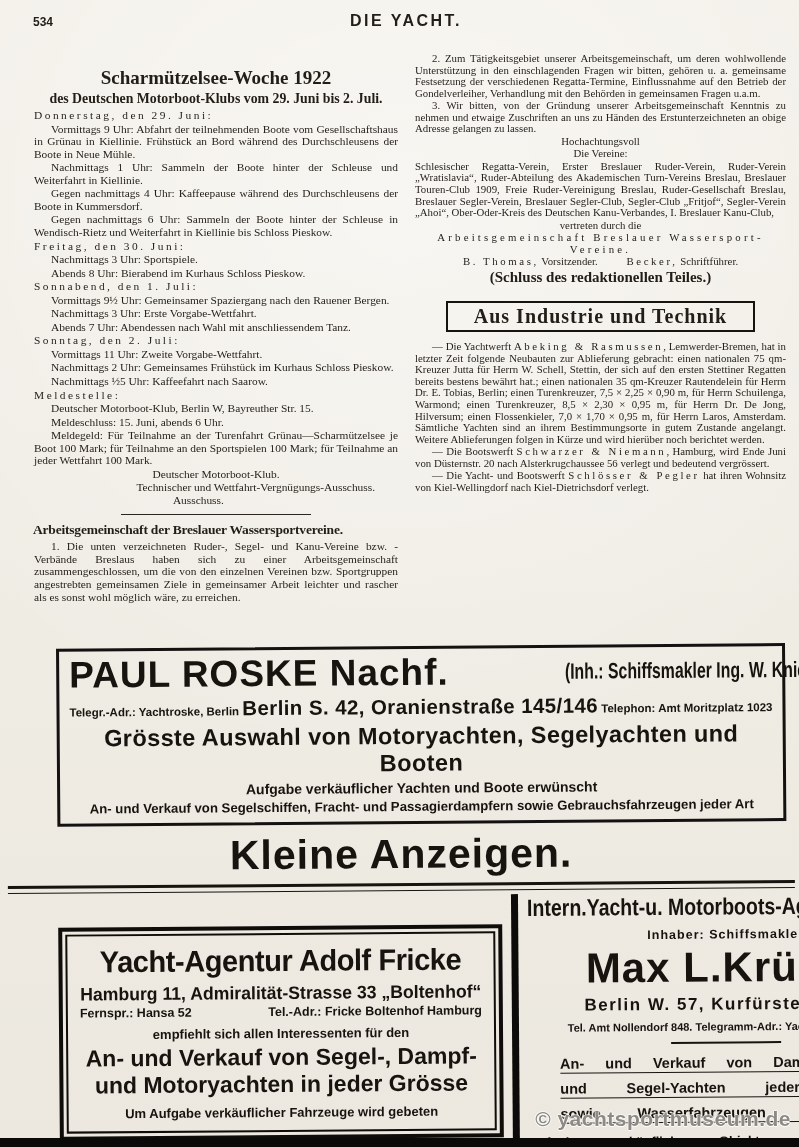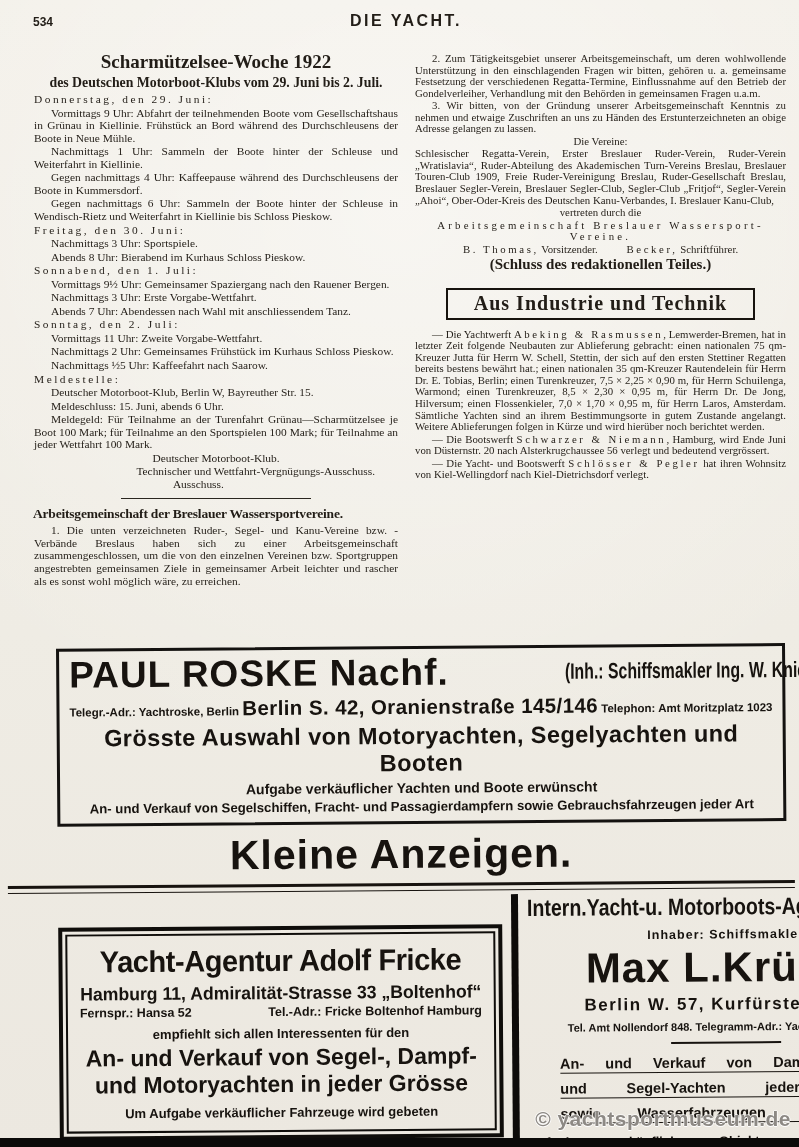--- a/index.html
+++ b/index.html
@@ -13,21 +13,21 @@
   .pagenum{font-family:"Liberation Sans",sans-serif;font-weight:bold;font-size:12px;}
   .masthead{position:absolute;left:0;right:0;top:0;text-align:center;font-family:"Liberation Sans",sans-serif;
     font-weight:bold;font-size:16px;letter-spacing:2.5px;}
   
   .columns{position:absolute;top:52px;left:33px;width:754px;display:flex;gap:15px;}
   .col{text-align:justify;}
   .col.left{flex:none;width:366px;font-size:11.4px;line-height:1.1;}
   .col.right{flex:1;font-size:10.8px;line-height:1.07;}
   .col p{margin:1px;}
   .ind{text-indent:17px;}
-  h1.atitle{font-size:19px;text-align:center;margin:0 0 2px;font-weight:bold;}
+  h1.atitle{font-size:19px;text-align:center;margin:16px 0 2px;font-weight:bold;}
   h2.asub{font-size:13.8px;text-align:center;margin:0 0 3px;font-weight:bold;white-space:nowrap;}
   .dayhead{letter-spacing:2.5px;}
   .center{text-align:center !important;text-indent:0;}
   .club{margin-top:2px;}
   .committees{display:flex;justify-content:flex-end;padding:0 24px 0 42px;margin-top:1px;}
   .c-left{text-align:center;}
   .divider{width:190px;border-top:1.6px solid #2a261f;margin:8px auto;}
   h3.agheading{font-size:13.5px;margin:0 0 2px;font-weight:bold;white-space:nowrap;letter-spacing:-0.2px;}
   .spaced{letter-spacing:3.2px;}
   .sp{letter-spacing:2.6px;}
@@ -129,20 +129,21 @@
 
       <div class="divider"></div>
 
       <h3 class="agheading">Arbeitsgemeinschaft der Breslauer Wassersportvereine.</h3>
       <p class="ind">1. Die unten verzeichneten Ruder-, Segel- und Kanu-Vereine bzw. -Verbände Breslaus haben sich zu einer Arbeitsgemeinschaft zusammengeschlossen, um die von den einzelnen Vereinen bzw. Sportgruppen angestrebten gemeinsamen Ziele in gemeinsamer Arbeit leichter und rascher als es sonst wohl möglich wäre, zu erreichen.</p>
     </div>
 
     <div class="col right">
       <p class="ind">2. Zum Tätigkeitsgebiet unserer Arbeitsgemeinschaft, um deren wohlwollende Unterstützung in den einschlagenden Fragen wir bitten, gehören u. a. gemeinsame Festsetzung der verschiedenen Regatta-Termine, Einflussnahme auf den Betrieb der Gondelverleiher, Verhandlung mit den Behörden in gemeinsamen Fragen u.a.m.</p>
       <p class="ind">3. Wir bitten, von der Gründung unserer Arbeitsgemeinschaft Kenntnis zu nehmen und etwaige Zuschriften an uns zu Händen des Erstunterzeichneten an obige Adresse gelangen zu lassen.</p>
+      <p class="center">Hochachtungsvoll</p>
       <p class="center">Die Vereine:</p>
       <p>Schlesischer Regatta-Verein, Erster Breslauer Ruder-Verein, Ruder-Verein „Wratislavia“, Ruder-Abteilung des Akademischen Turn-Vereins Breslau, Breslauer Touren-Club 1909, Freie Ruder-Vereinigung Breslau, Ruder-Gesellschaft Breslau, Breslauer Segler-Verein, Breslauer Segler-Club, Segler-Club „Fritjof“, Segler-Verein „Ahoi“, Ober-Oder-Kreis des Deutschen Kanu-Verbandes, I. Breslauer Kanu-Club,</p>
       <p class="center">vertreten durch die</p>
       <p class="center spaced">Arbeitsgemeinschaft Breslauer Wassersport-Vereine.</p>
       <p class="center sigline">
         <span class="sp">B. Thomas,</span>
         <span>Vorsitzender.</span><span class="siggap"></span>
         <span class="sp">Becker,</span>
         <span>Schriftführer.</span>
       </p>

